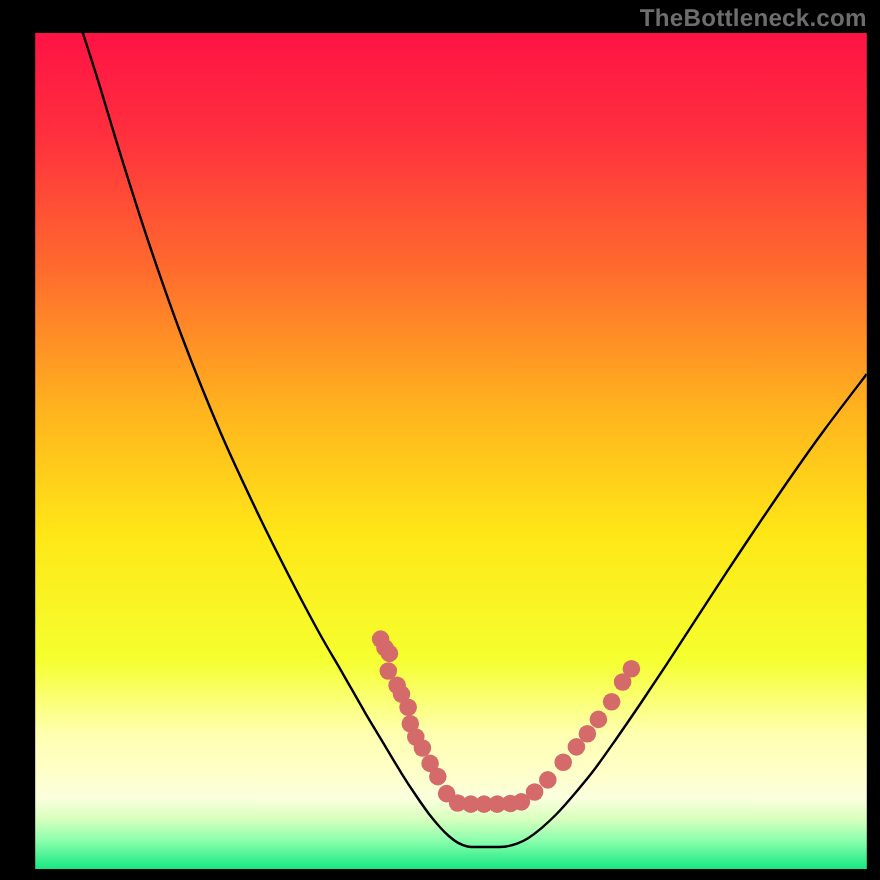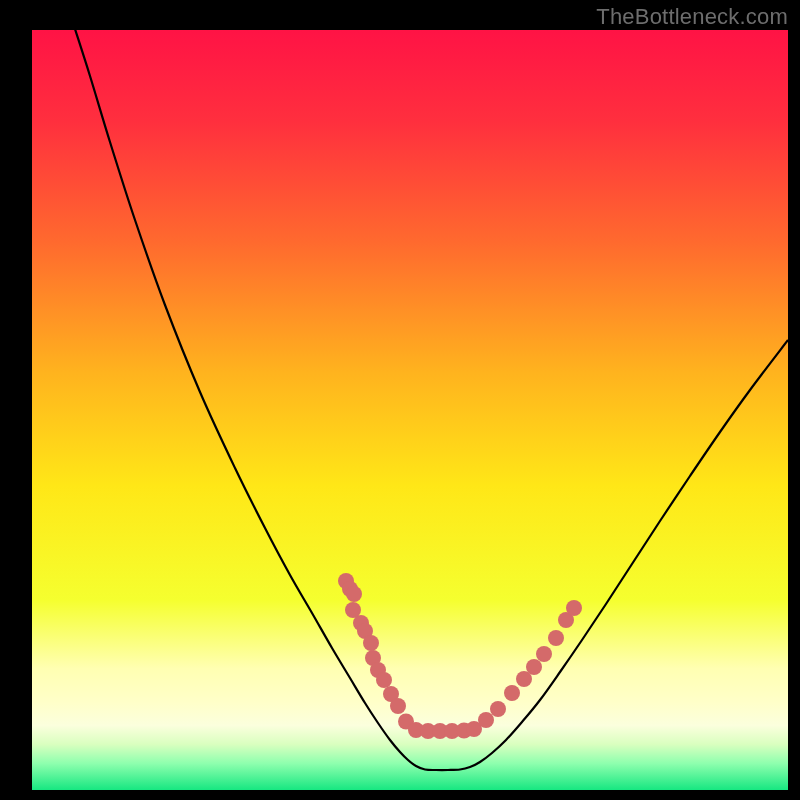--- a/index.html
+++ b/index.html
@@ -15,21 +15,21 @@
     width: 800px;
     height: 800px;
   }
   .watermark {
     position: absolute;
     top: 4px;
     right: 12px;
     font-family: Arial, Helvetica, sans-serif;
     font-size: 22px;
     color: #6d6d6d;
-    font-weight: 400;
+    font-weight: 700;
     letter-spacing: 0.2px;
     z-index: 10;
   }
   svg {
     display: block;
   }
 </style>
 </head>
 <body>
 

